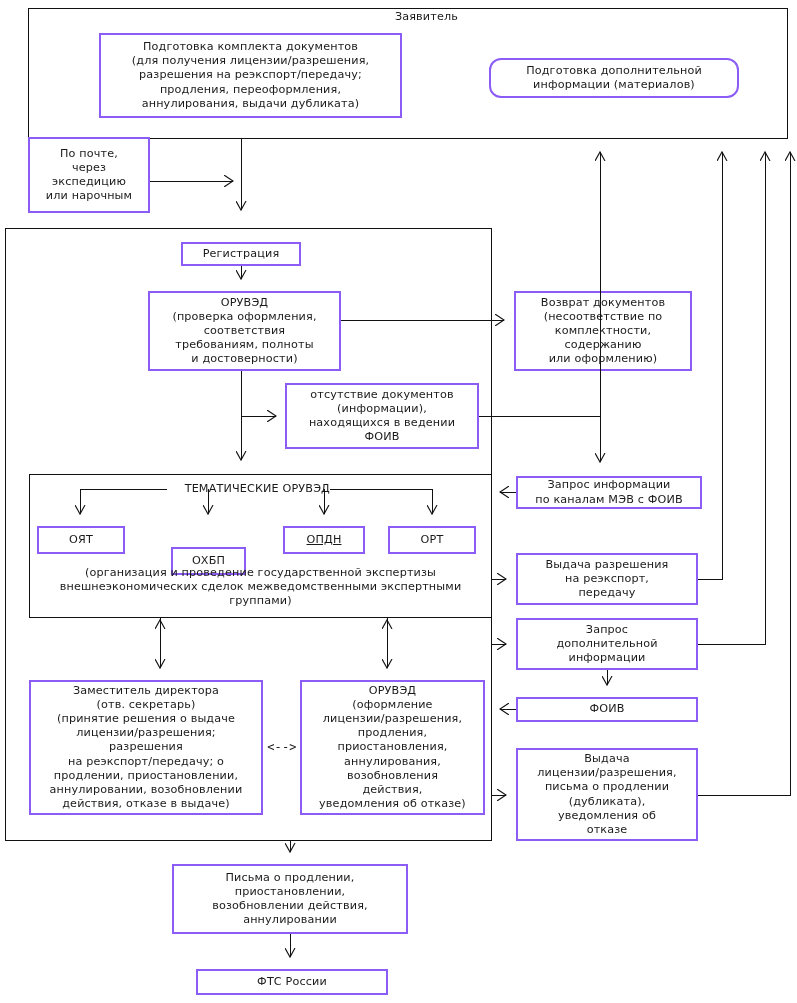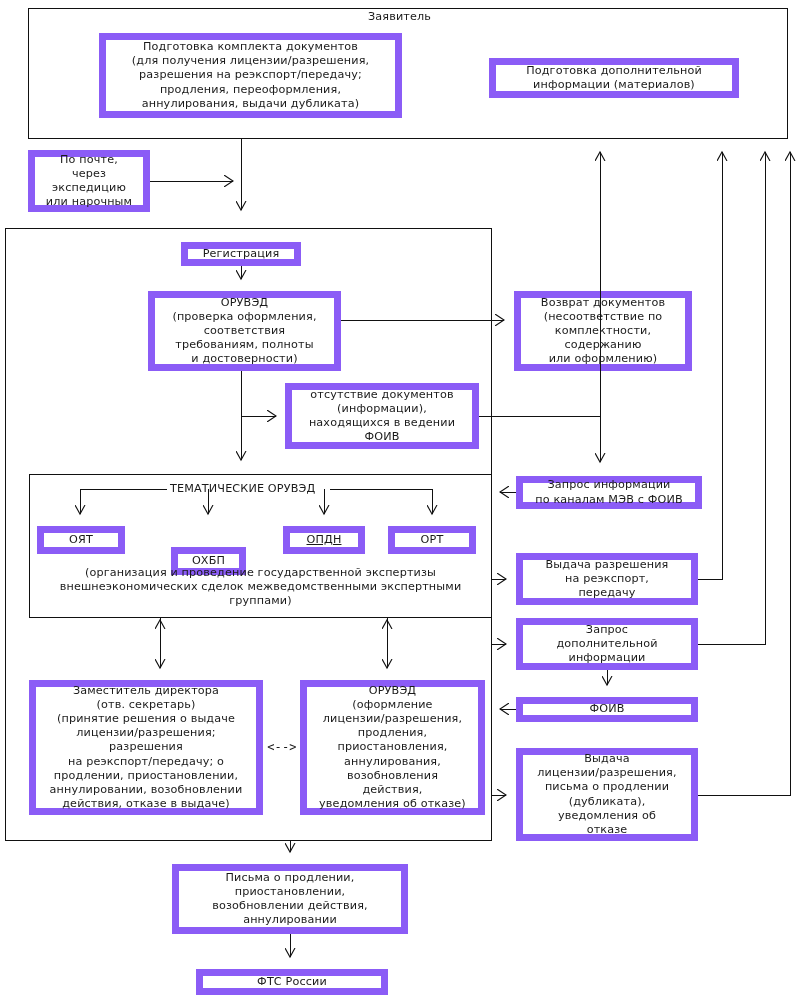--- a/index.html
+++ b/index.html
@@ -9,21 +9,21 @@
   }
   #stage{
     position:relative;
     width:797px;
     height:1003px;
     overflow:hidden;
     background:#ffffff;
   }
   .box{
     position:absolute;
-    border:7px solid #8b5cf6;
+    border:2px solid #8b5cf6;
     background:#ffffff;
     box-sizing:border-box;
     display:flex;
     align-items:center;
     justify-content:center;
     text-align:center;
     font-size:11.2px;
     line-height:14.1px;
     letter-spacing:0.15px;
     white-space:pre-line;
@@ -33,21 +33,21 @@
     position:absolute;
     border:1px solid #111111;
     background:transparent;
     box-sizing:border-box;
   }
   .grouplabel{
     position:absolute;
     font-size:11.2px;
     line-height:14px;
     letter-spacing:0.15px;
-    text-align:left;
+    text-align:right;
     white-space:pre;
     background:#ffffff;
     padding:0 2px;
   }
   .freetext{
     position:absolute;
     font-size:11.2px;
     line-height:14.1px;
     letter-spacing:0.15px;
     text-align:center;
@@ -67,24 +67,24 @@
 
   <div class="group" style="left:28px; top:8px; width:760px; height:131px;"></div>
   <div class="grouplabel" style="left:366px; top:10px; width:90px;">Заявитель</div>
 
   <div class="box" style="left:99px; top:33px; width:303px; height:85px; flex-direction:column;">Подготовка комплекта документов
 (для получения лицензии/разрешения,
 разрешения на реэкспорт/передачу;
 продления, переоформления,
 аннулирования, выдачи дубликата)</div>
 
-  <div class="box" style="left:489px; top:58px; width:250px; height:40px;">Подготовка дополнительной
+  <div class="box" style="left:489px; top:58px; width:250px; height:40px;border-radius:12px;">Подготовка дополнительной
 информации (материалов)</div>
 
-  <div class="box" style="left:28px; top:150px; width:122px; height:62px;">По почте,
+  <div class="box" style="left:28px; top:137px; width:122px; height:76px;">По почте,
 через
 экспедицию
 или нарочным</div>
 
   <div class="group" style="left:5px; top:228px; width:487px; height:613px;"></div>
 
   <div class="box" style="left:181px; top:242px; width:120px; height:24px;">Регистрация</div>
 
   <div class="box" style="left:148px; top:291px; width:193px; height:80px;">ОРУВЭД
 (проверка оформления,

